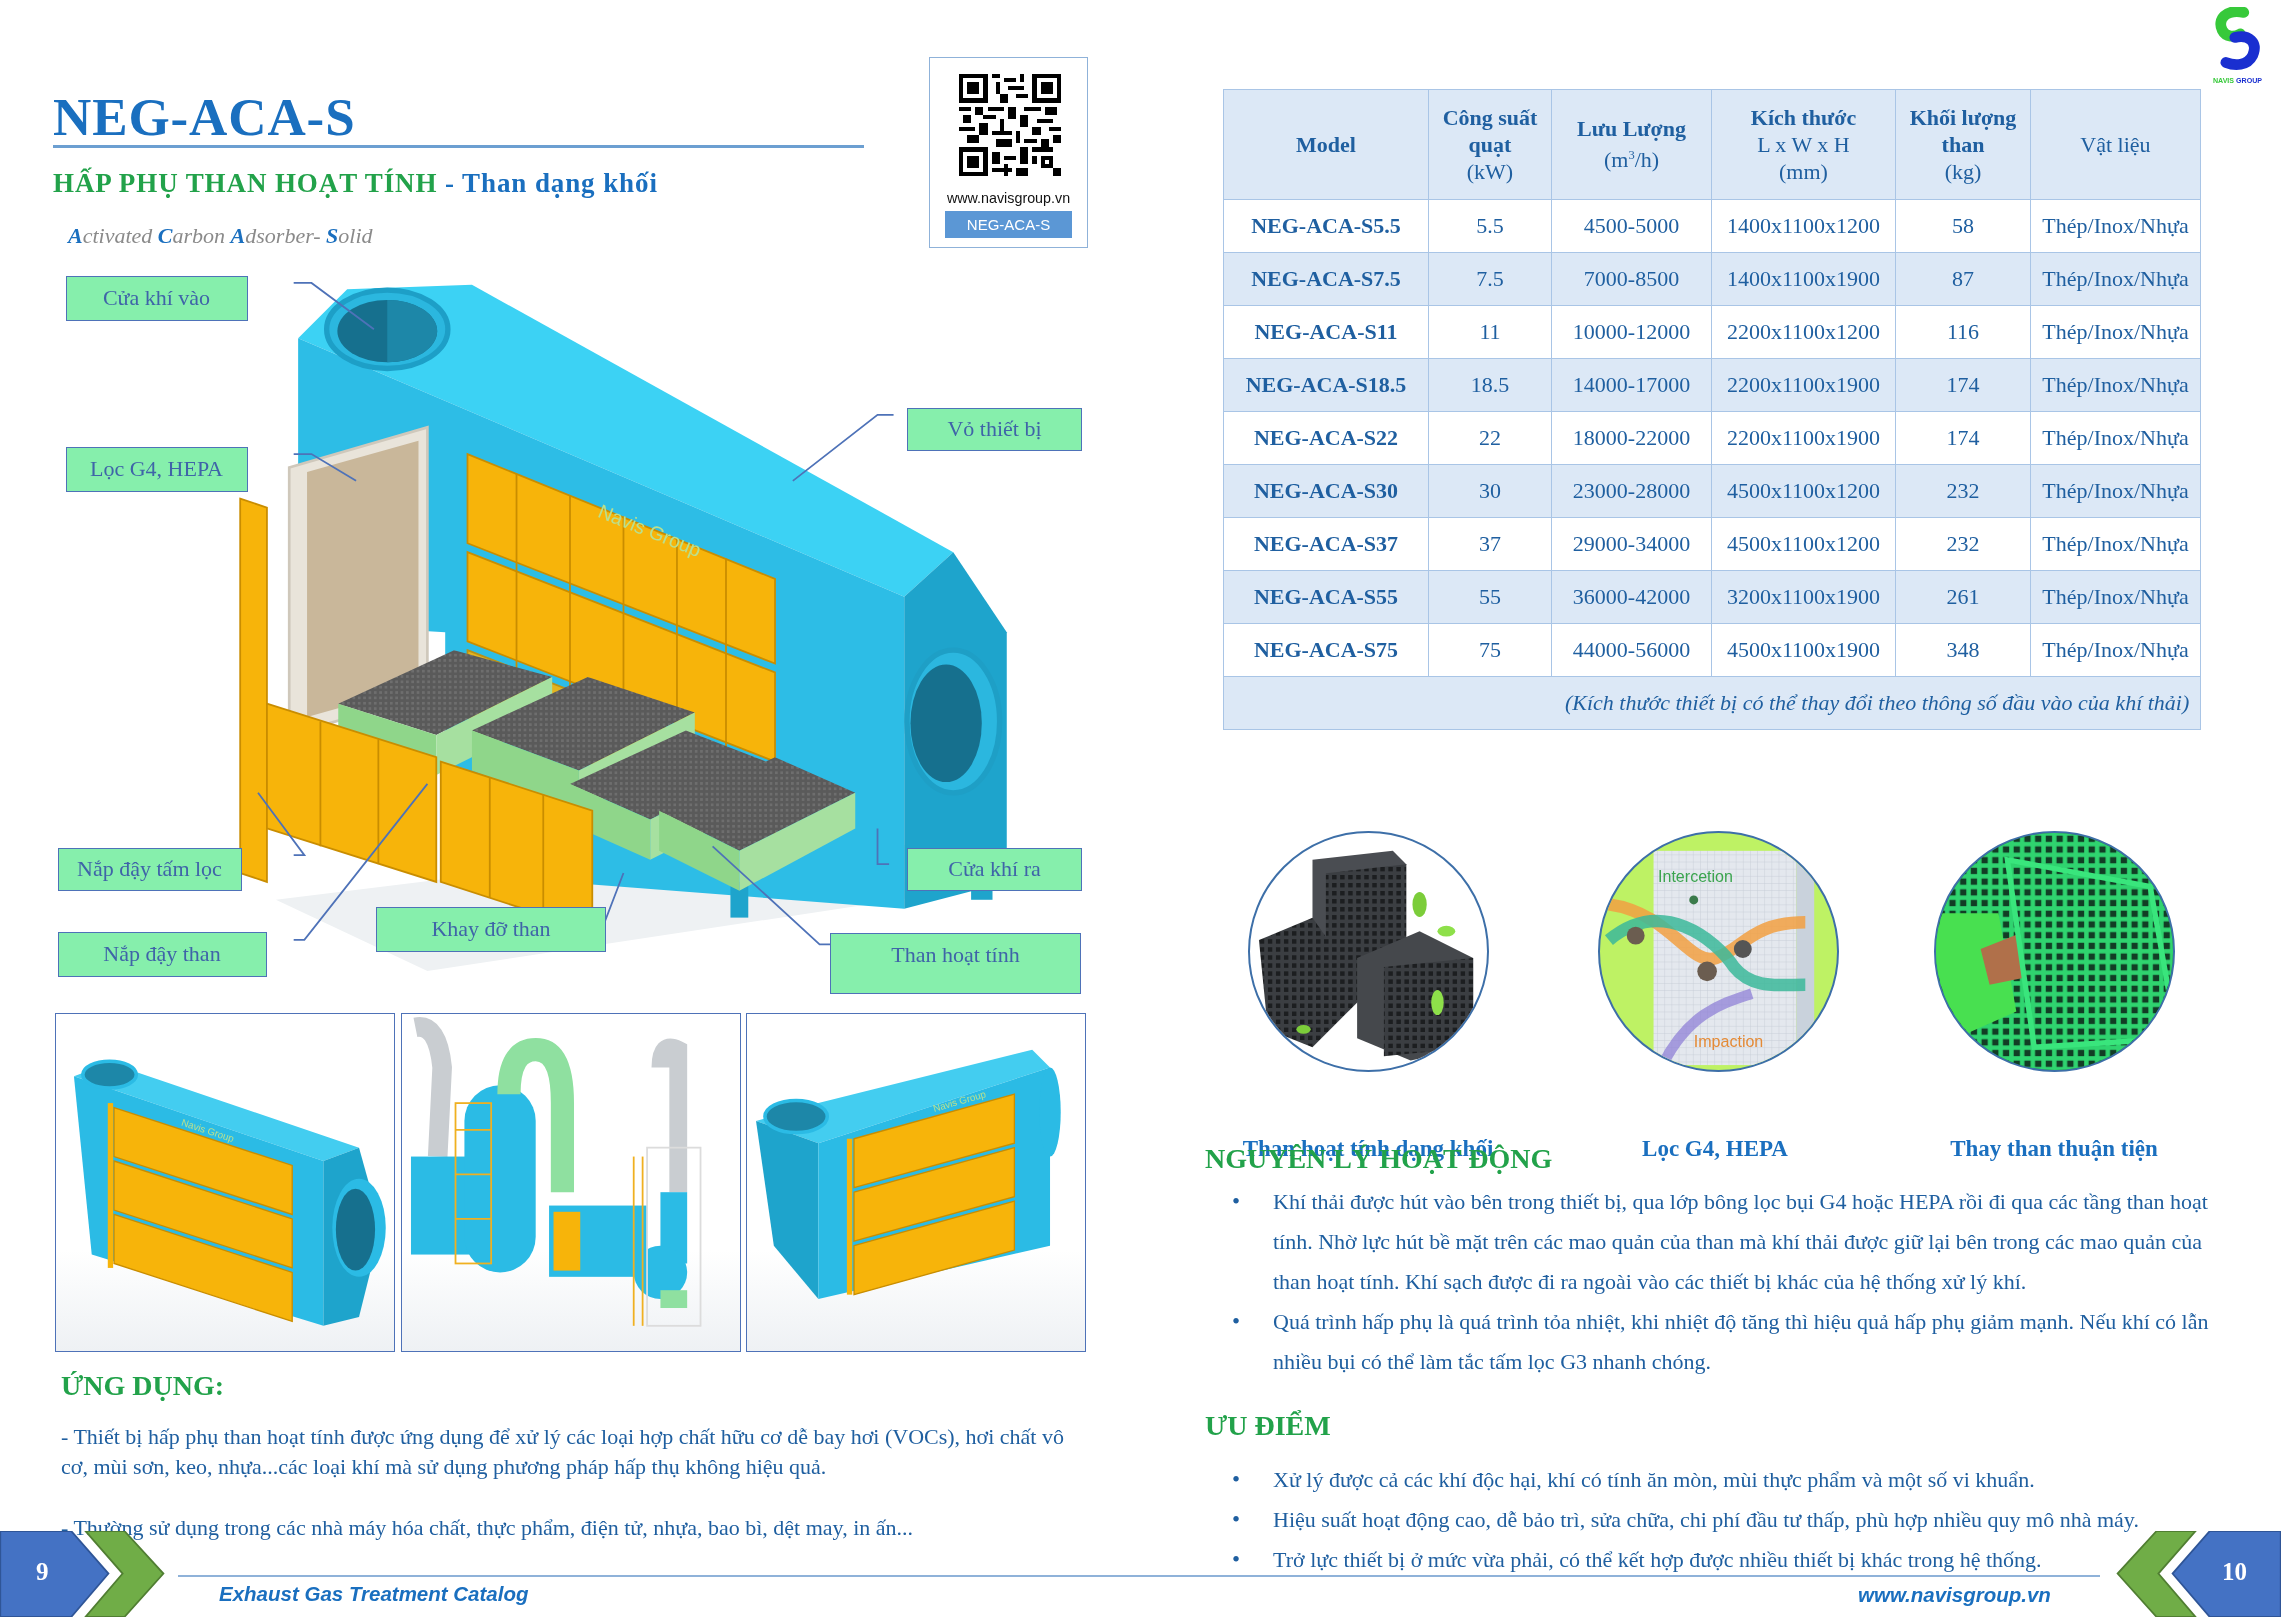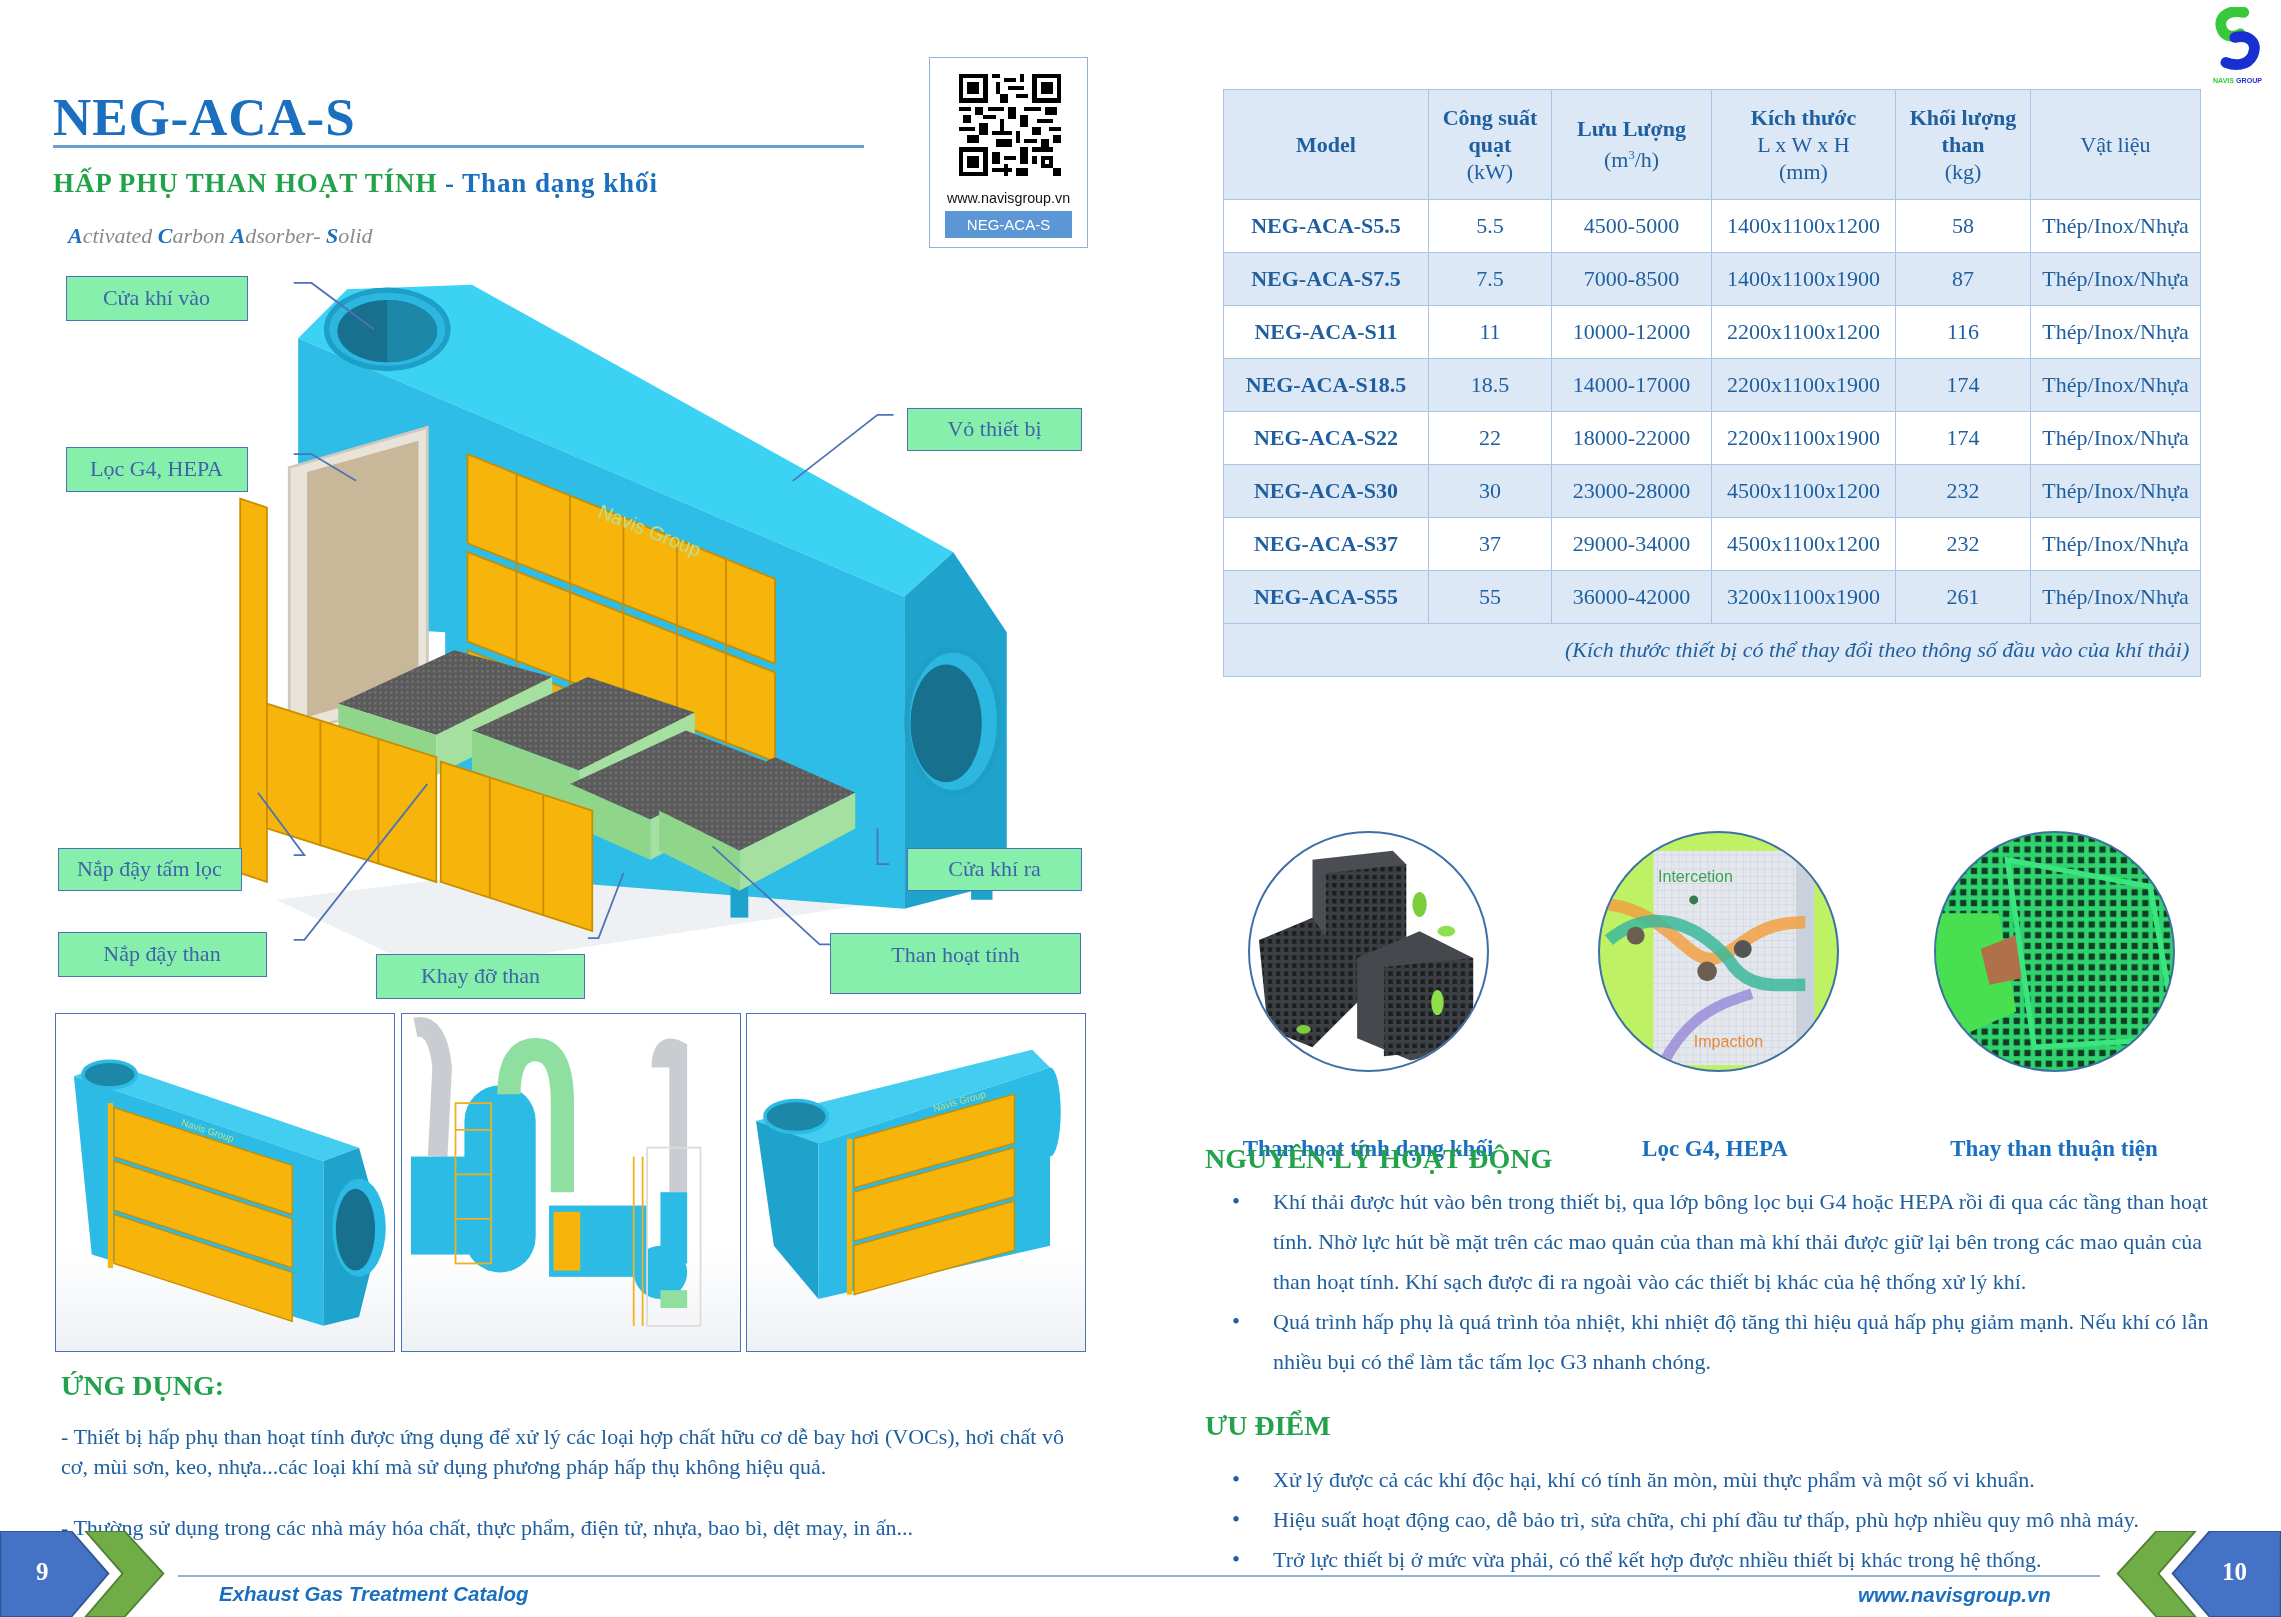--- a/index.html
+++ b/index.html
@@ -223,21 +223,21 @@
       <polyline points="875,770 860,770 740,660"></polyline>
     </g>
   </svg>
 
   <div class="callout" style="left:12.5px; top:18px; width:182px; height:45px; line-height:41px;">Cửa khí vào</div>
   <div class="callout" style="left:12.5px; top:189px; width:182px; height:45px; line-height:41px;">Lọc G4, HEPA</div>
   <div class="callout" style="left:854px; top:150px; width:175px; height:43px; line-height:39px;">Vỏ thiết bị</div>
   <div class="callout" style="left:4.5px; top:590px; width:184px; height:43px; line-height:39px;">Nắp đậy tấm lọc</div>
   <div class="callout" style="left:854px; top:590px; width:175px; height:43px; line-height:39px;">Cửa khí ra</div>
   <div class="callout" style="left:4.5px; top:674px; width:209px; height:45px; line-height:41px;">Nắp đậy than</div>
-  <div class="callout" style="left:323px; top:696px; width:209px; height:45px; line-height:41px;">Khay đỡ than</div>
+  <div class="callout" style="left:323px; top:649px; width:230px; height:45px; line-height:41px;">Khay đỡ than</div>
   <div class="callout" style="left:777px; top:675px; width:251px; height:61px; line-height:41px;">Than hoạt tính</div>
 </div>
 
 <div class="photo" style="left:55px; width:340px;">
   <svg width="337" height="335" viewBox="0 0 378 376">
     <polygon points="20,70 60,55 340,150 300,165" fill="#43cdf0"></polygon>
     <polygon points="20,70 300,165 300,350 40,270" fill="#2bbbe5"></polygon>
     <polygon points="300,165 340,150 365,240 340,340 300,350" fill="#1ea4cc"></polygon>
     <ellipse cx="60" cy="68" rx="30" ry="15" fill="#1d87a8" stroke="#2bbbe5" stroke-width="4"></ellipse>
     <ellipse cx="340" cy="240" rx="30" ry="55" fill="#2bbbe5"></ellipse>
@@ -410,20 +410,28 @@
   </tr>
   <tr class="alt">
     <td class="model">NEG-ACA-S55</td>
     <td>55</td>
     <td>36000-42000</td>
     <td>3200x1100x1900</td>
     <td>261</td>
     <td>Thép/Inox/Nhựa</td>
   </tr>
   <tr>
+    <td class="model">NEG-ACA-S75</td>
+    <td>75</td>
+    <td>44000-56000</td>
+    <td>4500x1100x1900</td>
+    <td>348</td>
+    <td>Thép/Inox/Nhựa</td>
+  </tr>
+  <tr>
     <td class="note" colspan="6">(Kích thước thiết bị có thể thay đổi theo thông số đầu vào của khí thải)</td>
   </tr>
 </tbody>
   </table>
 
 <div class="feature" style="left:1248px; background:#ffffff;">
   <svg width="241" height="241" viewBox="0 0 270 270">
     <defs>
       <pattern id="hc" width="9" height="9" patternUnits="userSpaceOnUse">
           <rect width="9" height="9" fill="#3b3e42"></rect>

